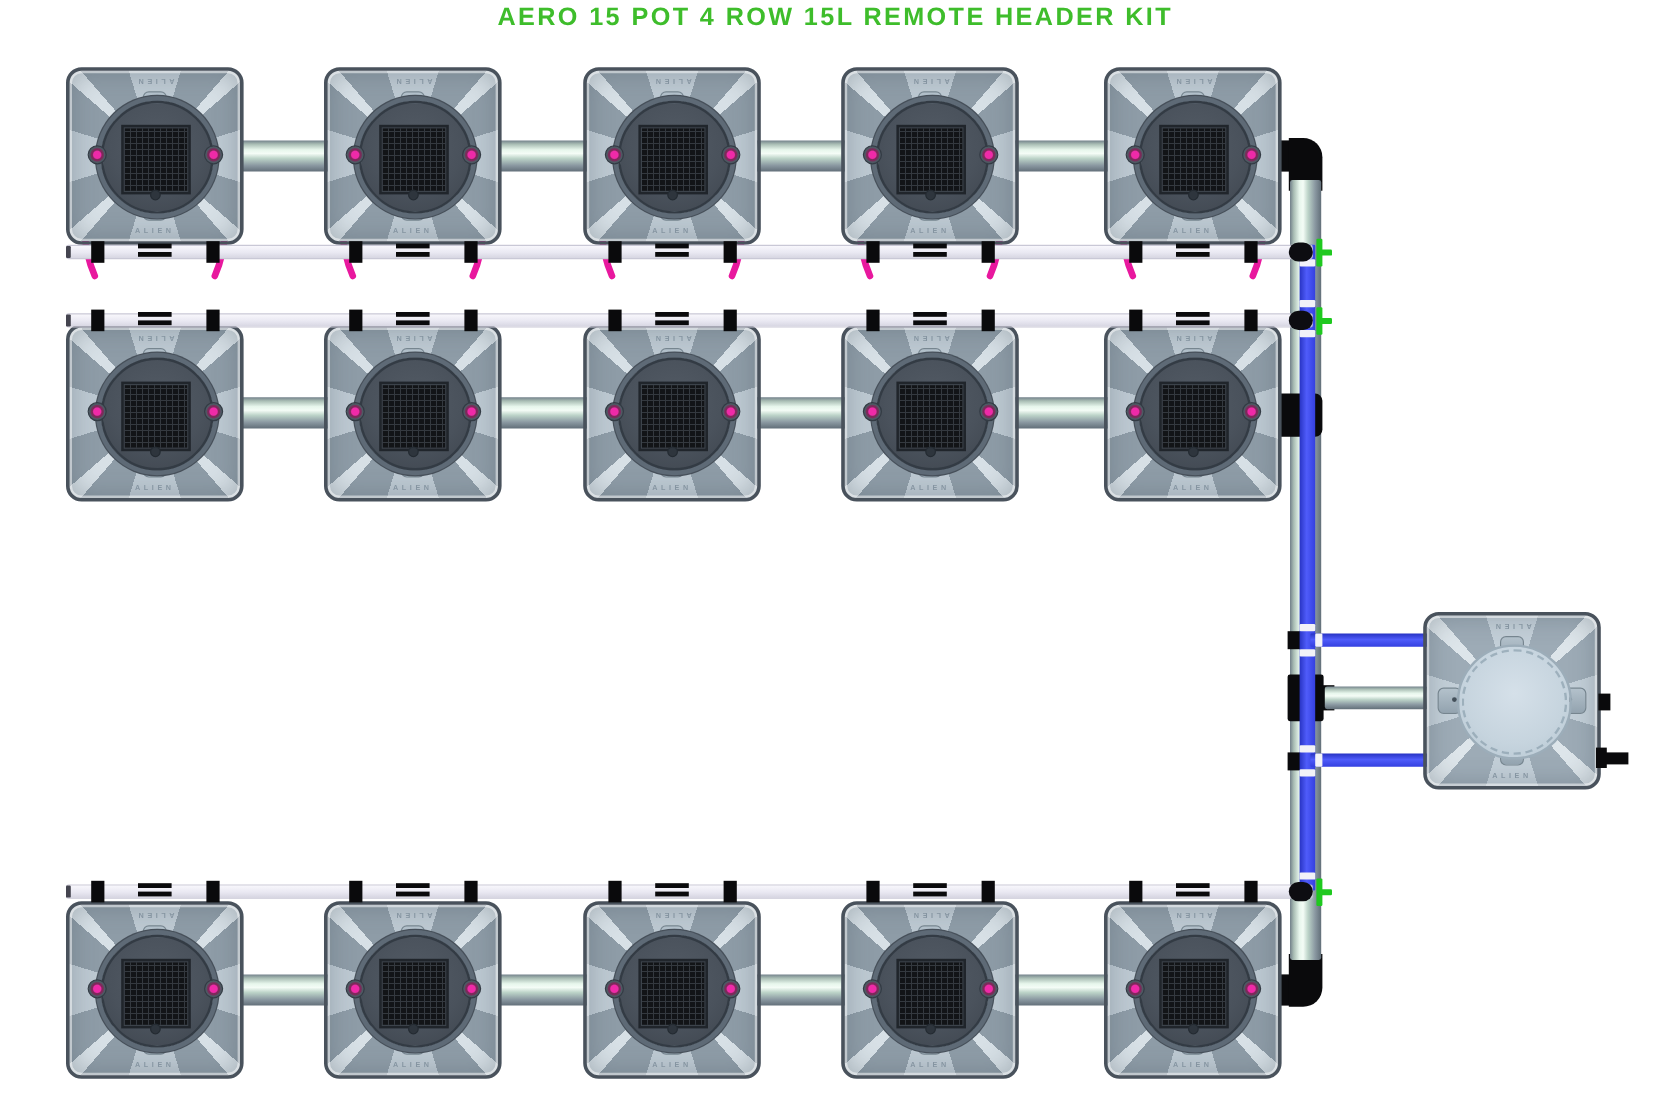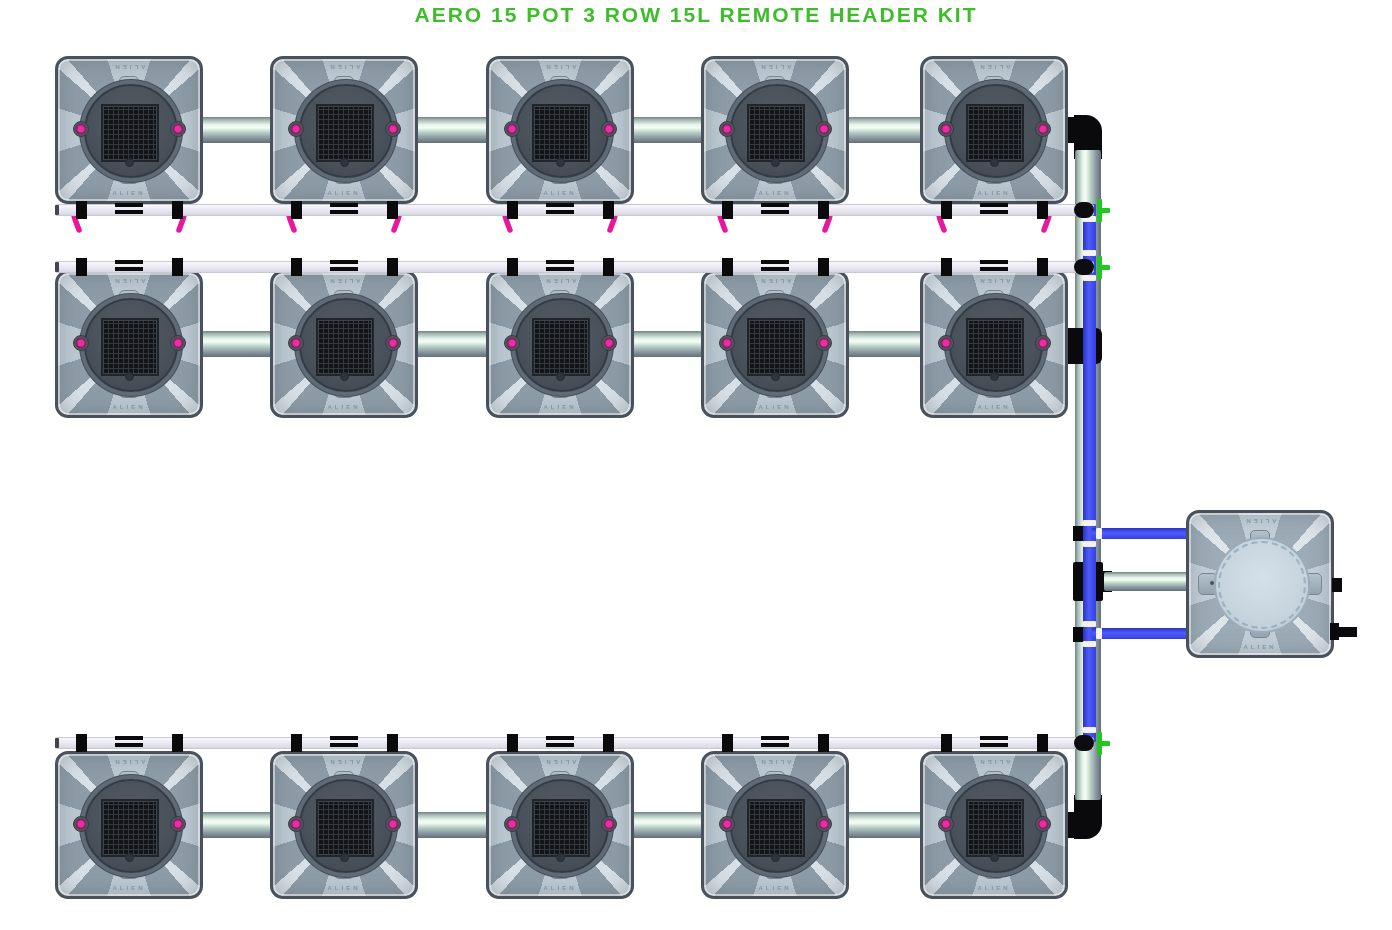--- a/index.html
+++ b/index.html
@@ -63,21 +63,21 @@
   .alien{position:absolute;left:0;width:100%;text-align:center;
     font-weight:bold;font-size:6px;letter-spacing:3px;color:#7e8e9b;opacity:.85;}
   .a-top{top:8px;transform:scale(-1,-1);} .a-bot{bottom:8px;}
   .tubes{position:absolute;left:0;top:-32px;overflow:visible;}
   .tube{fill:none;stroke-width:5.5px;stroke-linecap:round;}
 </style>
 </head>
 <body>
 
 <div id="scene">
-  <div id="kit-title" style="color: rgb(62, 189, 43);">AERO 15 POT 3 ROW 15L REMOTE HEADER KIT</div>
+  <div id="kit-title" style="color: rgb(62, 189, 43);">AERO 15 POT 4 ROW 15L REMOTE HEADER KIT</div>
   <div id="layer-pipes" class="abs" style="inset:0;">
       <div class="abs metal-h" style="left: 197px; top: 117px; width: 79px; height: 26px;"></div>
       <div class="abs metal-h" style="left: 412px; top: 117px; width: 80px; height: 26px;"></div>
       <div class="abs metal-h" style="left: 628px; top: 117px; width: 79px; height: 26px;"></div>
       <div class="abs metal-h" style="left: 843px; top: 117px; width: 83px; height: 26px;"></div>
       <div class="abs metal-h" style="left: 197px; top: 331px; width: 79px; height: 26px;"></div>
       <div class="abs metal-h" style="left: 412px; top: 331px; width: 80px; height: 26px;"></div>
       <div class="abs metal-h" style="left: 628px; top: 331px; width: 79px; height: 26px;"></div>
       <div class="abs metal-h" style="left: 843px; top: 331px; width: 83px; height: 26px;"></div>
       <div class="abs metal-h" style="left: 197px; top: 812px; width: 79px; height: 26px;"></div>

